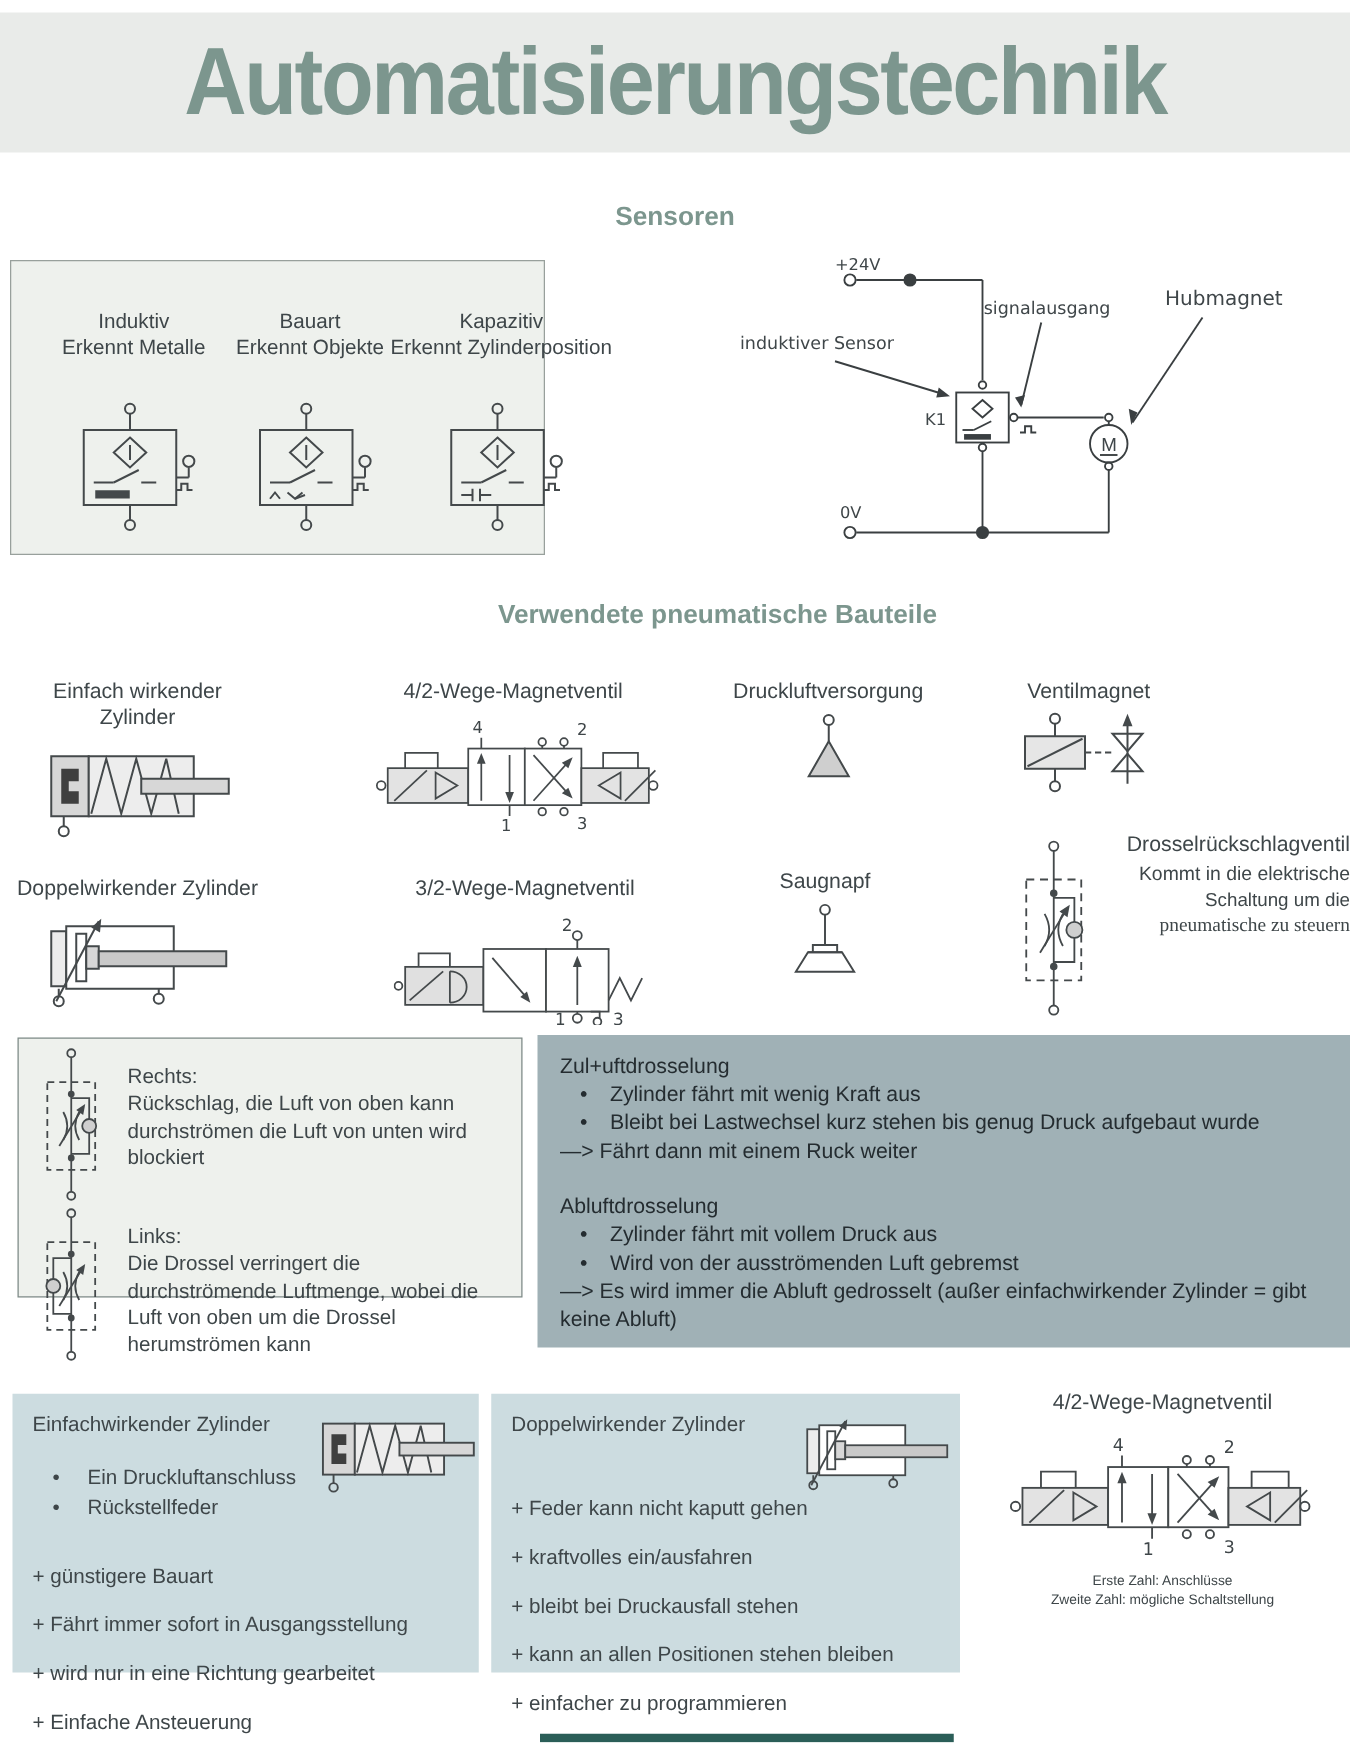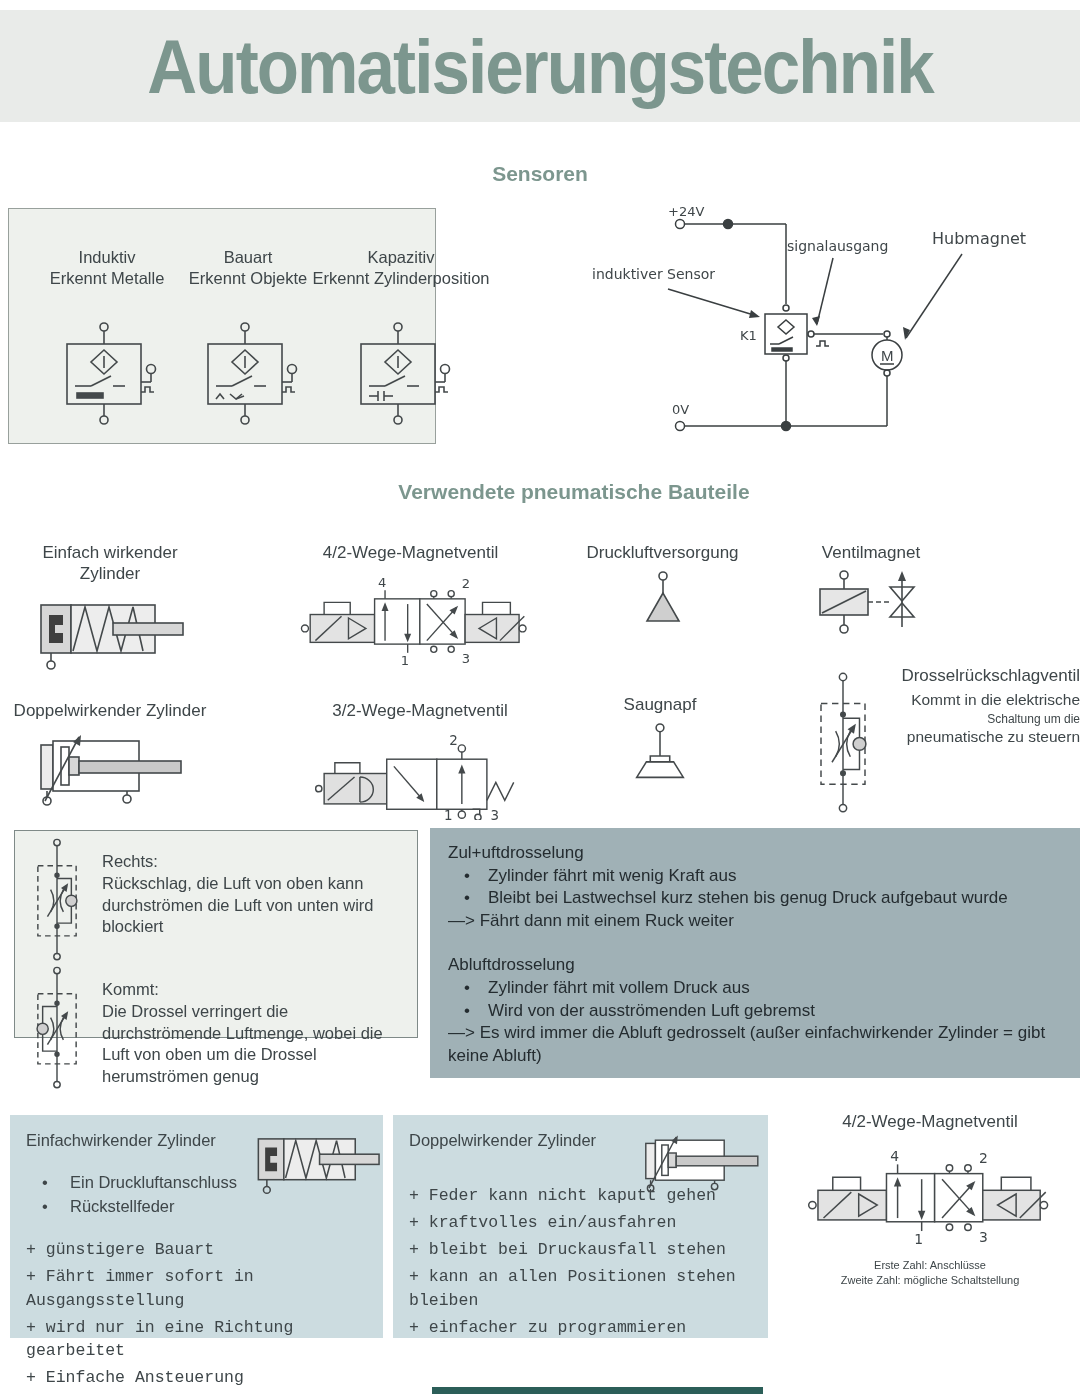--- a/index.html
+++ b/index.html
@@ -31,21 +31,21 @@
   .slate-panel .bullet{padding-left:40px;position:relative;}
   .slate-panel .bullet::before{content:"•";position:absolute;left:16px;}
   .slate-gap{height:22px;}
   
   .blue-box{background:#ccdce0;box-sizing:border-box;padding:14px 16px;font-size:16.5px;line-height:1.45;}
   .blue-box .bb-title{margin-bottom:4px;}
   .blue-box .bullet{padding-left:44px;position:relative;}
   .blue-box .bullet::before{content:"•";position:absolute;left:16px;}
   .blue-box .bullet.tight{padding-left:34px;}
   .blue-box .bullet.tight::before{left:10px;}
-  .plus-line{margin-top:3px;font-family:Liberation Mono, monospace;}
+  .plus-line{margin-top:15px;}
   .valve-group{left:785px;top:1112px;width:290px;text-align:center;font-size:17px;}
   .valve-note{font-size:11px;line-height:1.35;}
   svg{display:block;margin-left:auto;margin-right:auto;}
   svg text{font-family:"Liberation Sans",sans-serif;fill:#3f4649;}
   svg text.hand{font-family:"DejaVu Sans",sans-serif;}
   .teal-bar{left:432px;top:1387px;width:331px;height:7px;background:#2b5e58;}
 </style>
 </head>
 <body>
 
@@ -316,22 +316,22 @@
       <line x1="24" y1="100" x2="48" y2="61"></line>
         <polygon points="50,58 48,69 41,64" fill="#44494b" stroke="none"></polygon>
       <polyline points="36,52 54,52 54,108 36,108"></polyline>
       <circle cx="54" cy="80" r="7" fill="#cfcfcf"></circle>
       <line x1="36" y1="112" x2="36" y2="146"></line>
         <circle cx="36" cy="150" r="4"></circle>
     </svg>
     <div style="margin-left:82px;text-align:right;">
       <div style="font-size:17px;">Drosselrückschlagventil</div>
       <div style="font-size:15.5px;line-height:1.35;margin-top:4px;">Kommt in die elektrische</div>
-      <div style="font-size:12px;line-height:1.35;">Schaltung um die</div>
-      <div style="font-size:15.5px;line-height:1.35;">pneumatische zu steuern</div>
+      <div style="font-size:15px;line-height:1.35;">Schaltung um die</div>
+      <div style="font-size:15.5px;line-height:1.35;font-family:Liberation Serif, serif;">pneumatische zu steuern</div>
     </div>
   </div>
 
   <div class="abs throttle-panel">
     <div class="throttle-row">
       <svg width="58" height="126" viewBox="0 0 72 158" stroke="#44494b" stroke-width="1.8" fill="none">
         <circle cx="36" cy="7" r="4"></circle>
           <line x1="36" y1="11" x2="36" y2="48"></line>
         <rect x="12" y="36" width="48" height="88" stroke-dasharray="7 5"></rect>
         <circle cx="36" cy="48" r="2.5" fill="#44494b"></circle>
@@ -362,22 +362,22 @@
         <path d="M28,66 Q36,80 28,94"></path>
           <path d="M44,66 Q36,80 44,94"></path>
         <line x1="24" y1="100" x2="48" y2="61"></line>
           <polygon points="50,58 48,69 41,64" fill="#44494b" stroke="none"></polygon>
         <polyline points="36,52 18,52 18,108 36,108"></polyline>
         <circle cx="18" cy="80" r="7" fill="#cfcfcf"></circle>
         <line x1="36" y1="112" x2="36" y2="146"></line>
           <circle cx="36" cy="150" r="4"></circle>
       </svg>
       <div class="txt">
-        <div>Kommt:</div>
-        <div>Die Drossel verringert die durchströmende Luftmenge, wobei die Luft von oben um die Drossel herumströmen genug</div>
+        <div>Links:</div>
+        <div>Die Drossel verringert die durchströmende Luftmenge, wobei die Luft von oben um die Drossel herumströmen kann</div>
       </div>
     </div>
   </div>
 
   <div class="abs slate-panel">
     <div>Zul+uftdrosselung</div>
     <div class="bullet">Zylinder fährt mit wenig Kraft aus</div>
     <div class="bullet">Bleibt bei Lastwechsel kurz stehen bis genug Druck aufgebaut wurde</div>
     <div>—&gt; Fährt dann mit einem Ruck weiter</div>
     <div class="slate-gap"></div>

